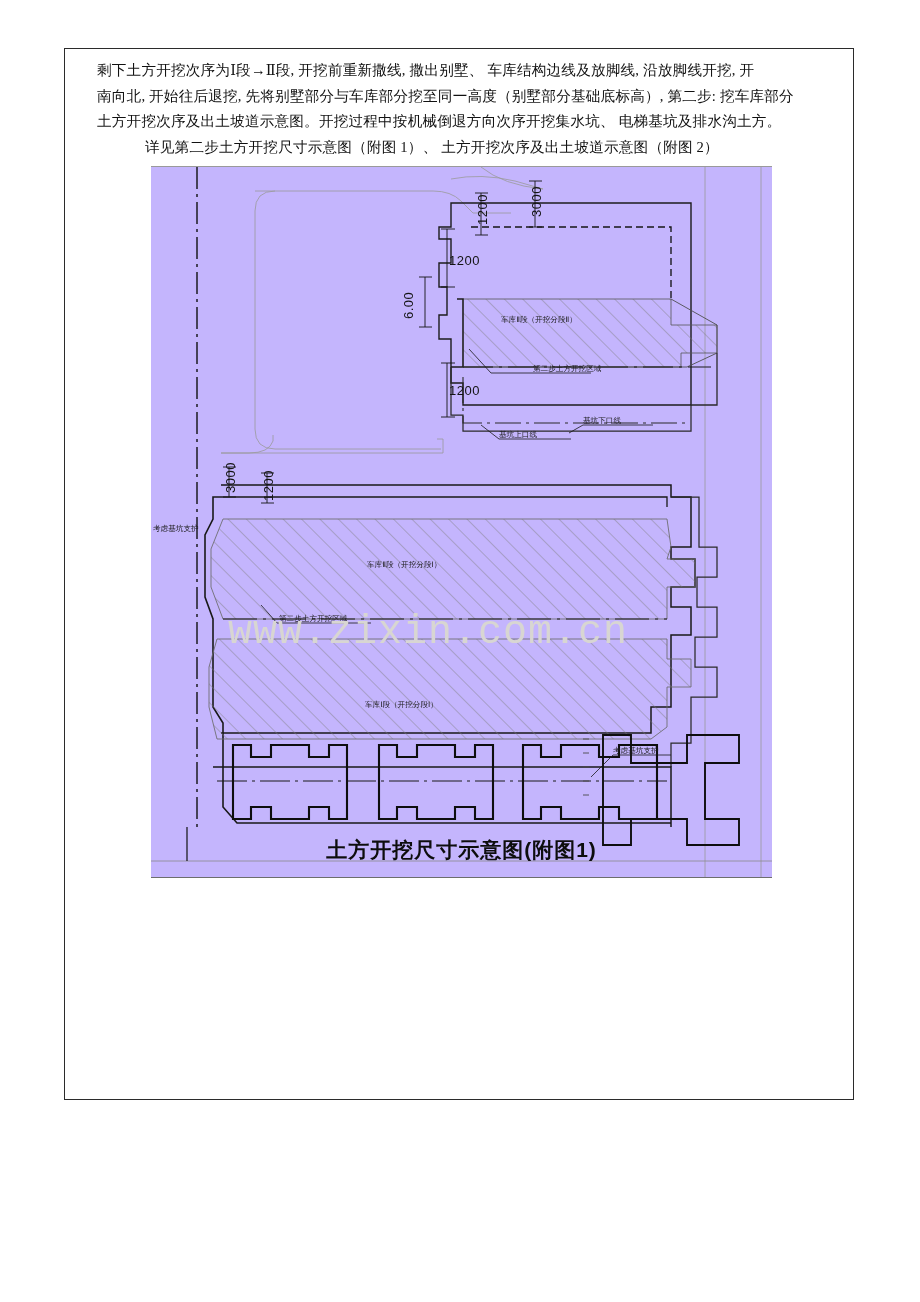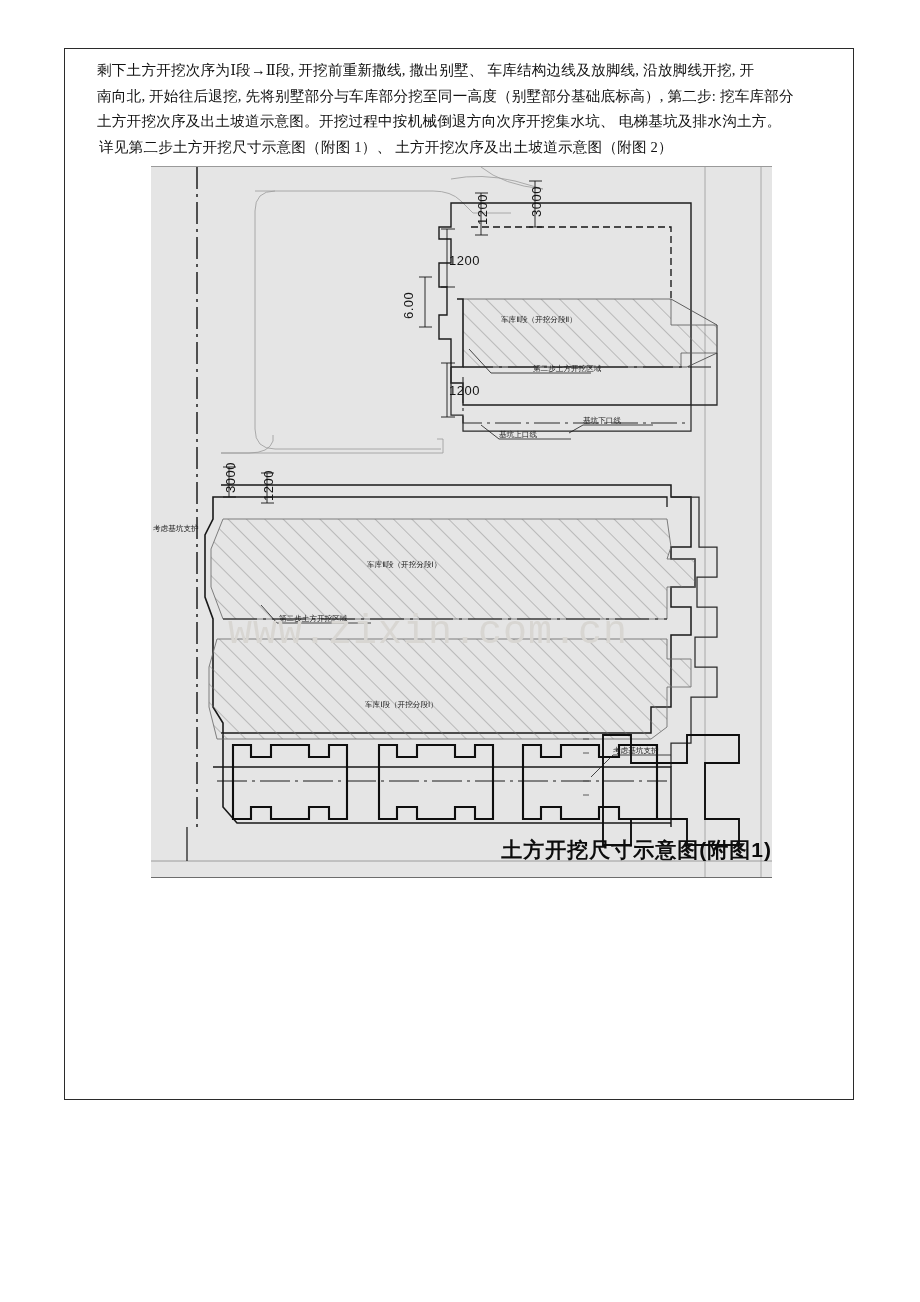--- a/index.html
+++ b/index.html
@@ -36,33 +36,33 @@
     width: 730px;
     font-size: 14.6px;
     line-height: 25.6px;
     color: #111;
     letter-spacing: 0.2px;
   }
   #body-text p {
     margin: 0;
     white-space: nowrap;
   }
-  #body-text p.indent { padding-left: 2px; }
+  #body-text p.indent { padding-left: 2px; margin-left: 46px; }
 
   
   #drawing-area {
     position: absolute;
     left: 151px;
     top: 166px;
     width: 621px;
     height: 712px;
     border-top: 1px solid #9a9a9a;
     border-bottom: 1px solid #6d6d6d;
     box-sizing: border-box;
-    background: #e5e5e5;
+    background: #c4b5fd;
     overflow: hidden;
   }
   #drawing-svg { display: block; }
 
   
   #watermark {
     position: absolute;
     left: 228px;
     top: 610px;
     width: 470px;
@@ -75,21 +75,21 @@
     pointer-events: none;
     z-index: 40;
   }
 
   
   #figure-caption {
     position: absolute;
     left: 151px;
     top: 836px;
     width: 621px;
-    text-align: right;
+    text-align: center;
     font-family: "Liberation Sans", sans-serif;
     font-size: 21px;
     font-weight: 700;
     color: #0d0d0d;
     letter-spacing: 1px;
     z-index: 30;
   }
 
   
   .dim-label {

